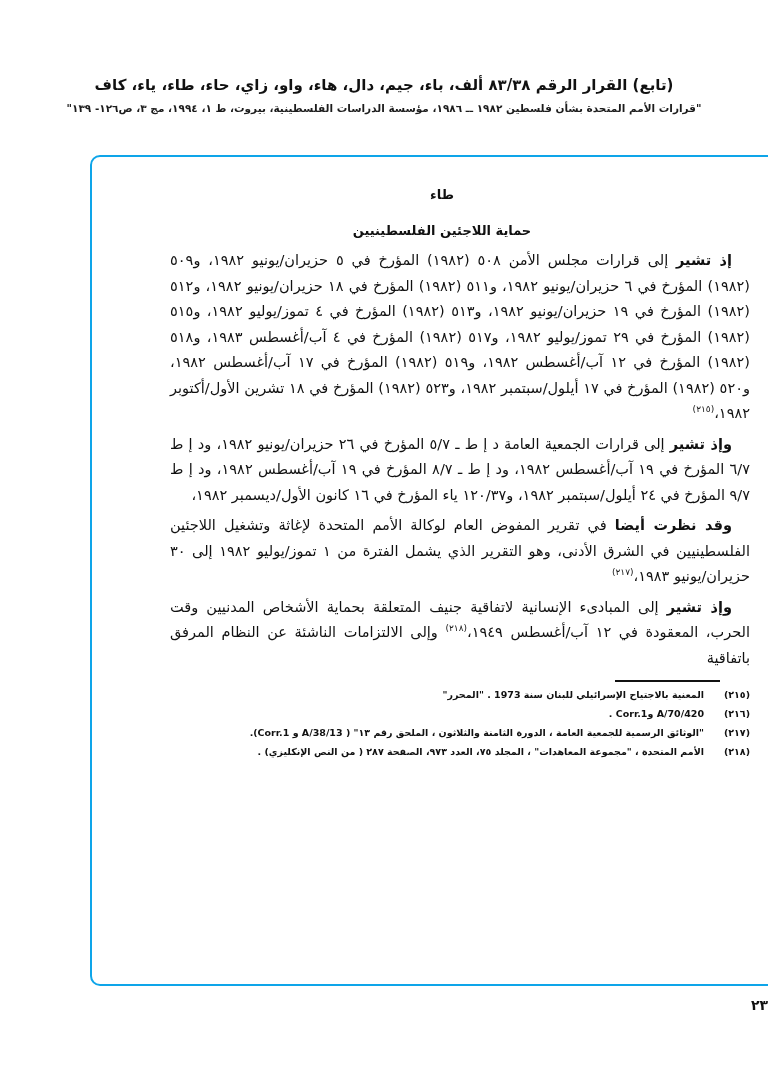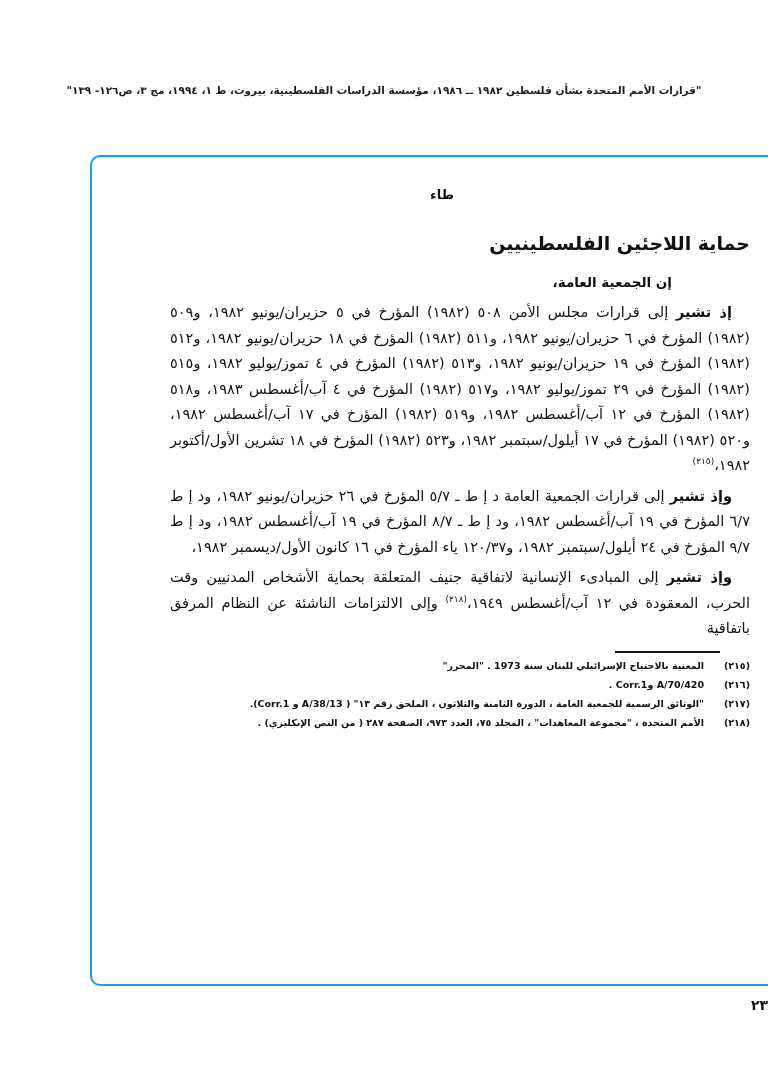--- a/index.html
+++ b/index.html
@@ -34,21 +34,21 @@
   }
   .box-content{
     position:absolute;top:0;left:0;right:0;bottom:0;
     padding:22px 42px 0 42px;
     direction:rtl;
   }
   .section-letter{
     text-align:center;font-weight:bold;font-size:13px;margin-top:8px;
   }
   .section-title{
-    text-align:right;font-weight:bold;font-size:19px;margin-top:30px;
+    text-align:center;font-weight:bold;font-size:13px;margin-top:21px;
   }
   .opening{
     font-weight:bold;font-size:13.5px;margin-top:20px;
     padding-right:78px;
   }
   
   .paragraphs{margin-top:10px;margin-left:36px;}
   .para{
     margin:0 0 5px 0;
     font-size:14.5px;
@@ -80,32 +80,33 @@
     text-align:right;
     font-size:14px;font-weight:bold;
   }
 </style>
 </head>
 <body>
 
 <div class="page">
 
   <div class="doc-header">
+    <div class="line1">(تابع) القرار الرقم ٨٣/٣٨ ألف، باء، جيم، دال، هاء، واو، زاي، حاء، طاء، ياء، كاف</div>
     <div class="line2">"قرارات الأمم المتحدة بشأن فلسطين ١٩٨٢ ــ ١٩٨٦، مؤسسة الدراسات الفلسطينية، بيروت، ط ١، ١٩٩٤، مج ٣، ص١٢٦- ١٣٩"</div>
   </div>
 
   <div class="green-box">
     <div class="box-content">
       <div class="section-letter">طاء</div>
       <div class="section-title">حماية اللاجئين الفلسطينيين</div>
-      <div class="opening">إن الجمعية العامة،</div>
 
       <div class="paragraphs">
           <p class="para"><b>إذ تشير</b> إلى قرارات مجلس الأمن ٥٠٨ (١٩٨٢) المؤرخ في ٥ حزيران/يونيو ١٩٨٢، و٥٠٩ (١٩٨٢) المؤرخ في ٦ حزيران/يونيو ١٩٨٢، و٥١١ (١٩٨٢) المؤرخ في ١٨ حزيران/يونيو ١٩٨٢، و٥١٢ (١٩٨٢) المؤرخ في ١٩ حزيران/يونيو ١٩٨٢، و٥١٣ (١٩٨٢) المؤرخ في ٤ تموز/يوليو ١٩٨٢، و٥١٥ (١٩٨٢) المؤرخ في ٢٩ تموز/يوليو ١٩٨٢، و٥١٧ (١٩٨٢) المؤرخ في ٤ آب/أغسطس ١٩٨٣، و٥١٨ (١٩٨٢) المؤرخ في ١٢ آب/أغسطس ١٩٨٢، و٥١٩ (١٩٨٢) المؤرخ في ١٧ آب/أغسطس ١٩٨٢، و٥٢٠ (١٩٨٢) المؤرخ في ١٧ أيلول/سبتمبر ١٩٨٢، و٥٢٣ (١٩٨٢) المؤرخ في ١٨ تشرين الأول/أكتوبر ١٩٨٢،<sup>(٢١٥)</sup></p>
           <p class="para"><b>وإذ تشير</b> إلى قرارات الجمعية العامة د إ ط ـ ٥/٧ المؤرخ في ٢٦ حزيران/يونيو ١٩٨٢، ود إ ط ٦/٧ المؤرخ في ١٩ آب/أغسطس ١٩٨٢، ود إ ط ـ ٨/٧ المؤرخ في ١٩ آب/أغسطس ١٩٨٢، ود إ ط ٩/٧ المؤرخ في ٢٤ أيلول/سبتمبر ١٩٨٢، و١٢٠/٣٧ ياء المؤرخ في ١٦ كانون الأول/ديسمبر ١٩٨٢،</p>
+          <p class="para"><b>وقد نظرت أيضا</b> في تقرير المفوض العام لوكالة الأمم المتحدة لإغاثة وتشغيل اللاجئين الفلسطينيين في الشرق الأدنى، وهو التقرير الذي يشمل الفترة من ١ تموز/يوليو ١٩٨٢ إلى ٣٠ حزيران/يونيو ١٩٨٣،<sup>(٢١٧)</sup></p>
           <p class="para"><b>وإذ تشير</b> إلى المبادىء الإنسانية لاتفاقية جنيف المتعلقة بحماية الأشخاص المدنيين وقت الحرب، المعقودة في ١٢ آب/أغسطس ١٩٤٩،<sup>(٢١٨)</sup> وإلى الالتزامات الناشئة عن النظام المرفق باتفاقية</p>
         </div>
 
       <div class="fn-sep"></div>
       <div class="footnotes">
           <div class="fn-row">
             <span class="fn-num">(٢١٥)</span>
             <span class="fn-text">المعنية بالاجتياح الإسرائيلي للبنان سنة 1973 . "المحرر"</span>
           </div>
           <div class="fn-row">

